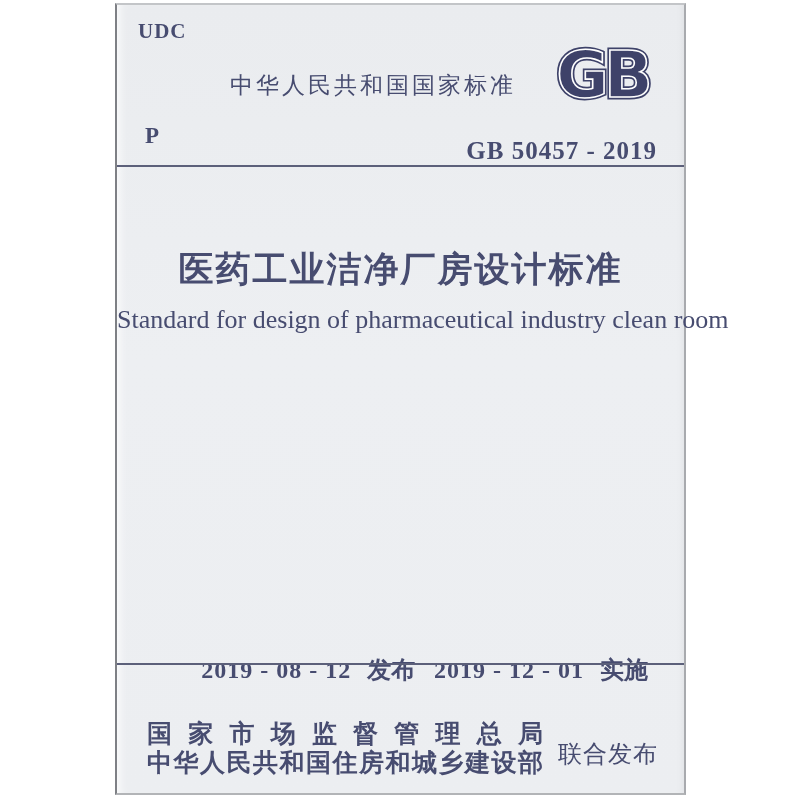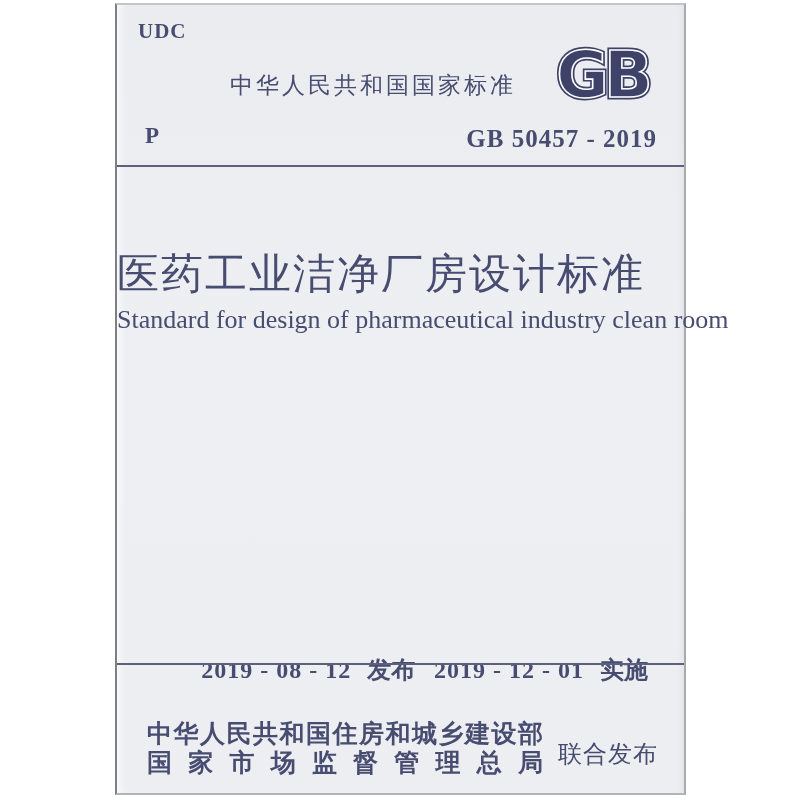--- a/index.html
+++ b/index.html
@@ -68,21 +68,21 @@
     position: absolute;
     left: 28px;
     top: 118px;
     font-family: "Liberation Serif", "DejaVu Serif", serif;
     font-weight: bold;
     font-size: 23px;
   }
   .standard-number {
     position: absolute;
     right: 27px;
-    top: 120px;
+    top: 132px;
     font-family: "Liberation Serif", "DejaVu Serif", serif;
     font-weight: bold;
     font-size: 25px;
     letter-spacing: 1px;
     white-space: pre;
   }
   .divider {
     position: absolute;
     left: 0;
     width: 100%;
@@ -91,23 +91,23 @@
   }
   .divider-1 { top: 160px; }
   .divider-2 { top: 658px; }
 
   
   .title-zh {
     position: absolute;
     left: 0;
     top: 241px;
     width: 100%;
-    text-align: left;
-    font-weight: normal;
-    font-size: 42px;
+    text-align: center;
+    font-weight: bold;
+    font-size: 35px;
     letter-spacing: 2px;
     white-space: nowrap;
   }
   .title-en {
     position: absolute;
     left: 0;
     top: 300px;
     width: 100%;
     text-align: left;
     font-family: "Liberation Serif", "DejaVu Serif", serif;
@@ -199,20 +199,20 @@
         <span class="date-value">2019 - 08 - 12</span><span class="date-label">发布</span>
       </div>
       <div class="date-item date-implement ink">
         <span class="date-value">2019 - 12 - 01</span><span class="date-label">实施</span>
       </div>
     </div>
 
     <div class="divider divider-2"></div>
 
     <div class="publisher-block">
+      <span class="publisher-line ink">国家市场监督管理总局</span>
       <span class="publisher-line ink">中华人民共和国住房和城乡建设部</span>
-      <span class="publisher-line ink">国家市场监督管理总局</span>
     </div>
 
     <div class="joint-label ink">联合发布</div>
 
   </div>
 </div>
 
 </body></html>

